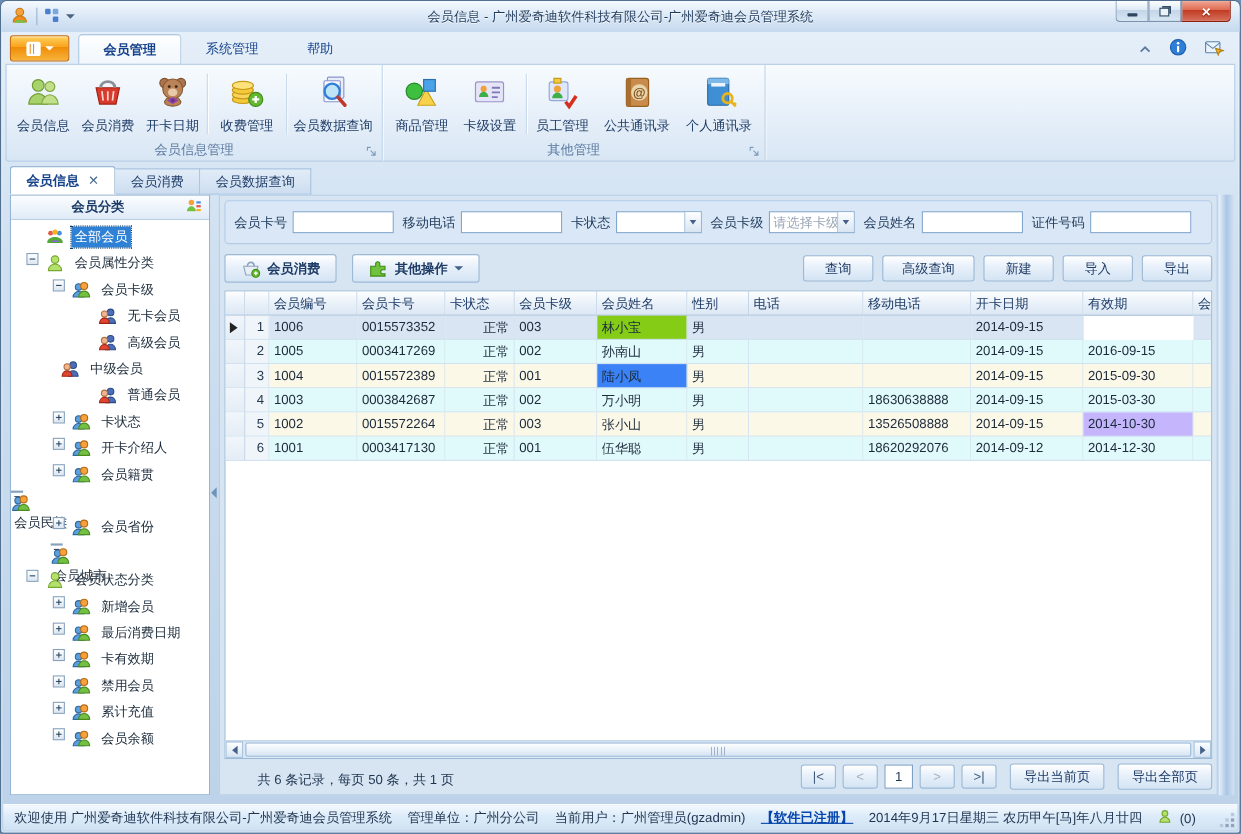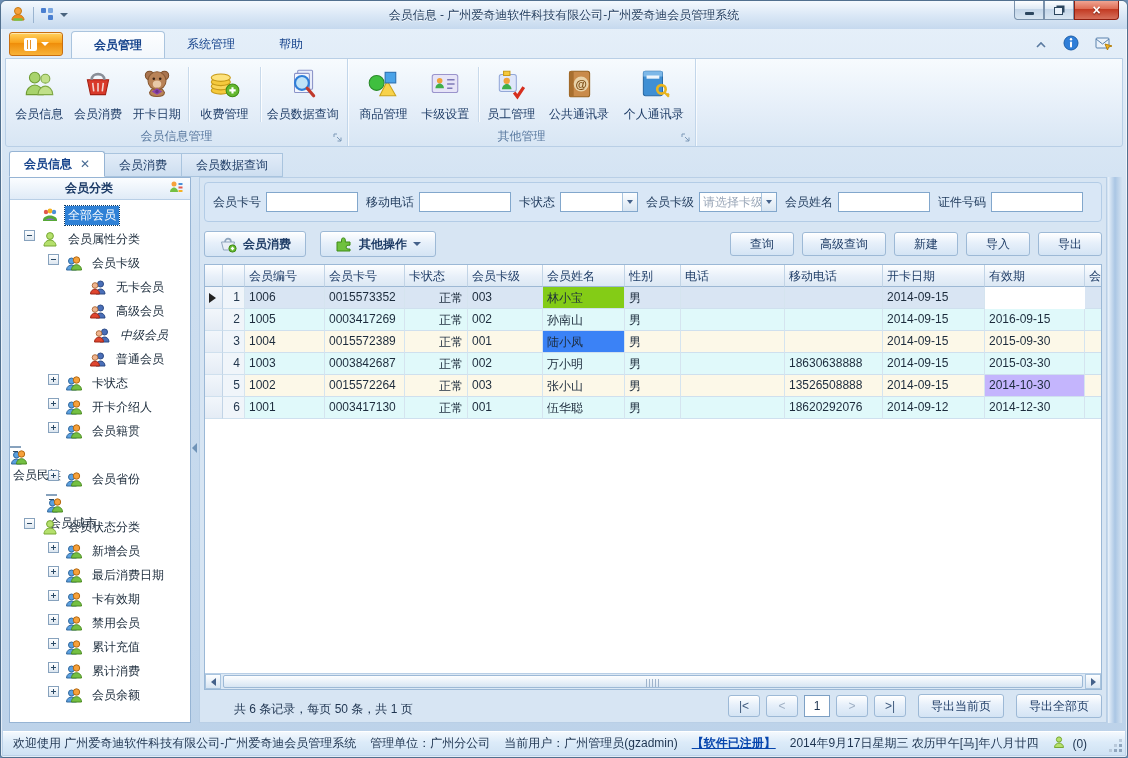--- a/index.html
+++ b/index.html
@@ -414,21 +414,21 @@
         <div class="tree-item" style="padding-left: 62px;">
           <span class="toggle-spacer"></span>
           <span class="ticon"><svg viewBox="0 0 18 18">
               <circle cx="11.5" cy="6" r="3" fill="#4a6fb8" stroke="#2c4a85"></circle>
               <path d="M7 16c0-3.5 2.5-5 4.5-5s4.5 1.5 4.5 5z" fill="#4a6fb8" stroke="#2c4a85"></path>
               <circle cx="6" cy="7.5" r="2.8" fill="#f0b48e" stroke="#b07040"></circle>
               <path d="M1.5 16c0-3.3 2.5-4.8 4.5-4.8s4.5 1.5 4.5 4.8z" fill="#e0452f" stroke="#9e2614"></path>
             </svg></span>
           <span class="tlabel">高级会员</span>
         </div>
-        <div class="tree-item" style="padding-left: 66px; font-style: italic;">
+        <div class="tree-item" style="padding-left: 28px;">
           <span class="toggle-spacer"></span>
           <span class="ticon"><svg viewBox="0 0 18 18">
               <circle cx="11.5" cy="6" r="3" fill="#4a6fb8" stroke="#2c4a85"></circle>
               <path d="M7 16c0-3.5 2.5-5 4.5-5s4.5 1.5 4.5 5z" fill="#4a6fb8" stroke="#2c4a85"></path>
               <circle cx="6" cy="7.5" r="2.8" fill="#f0b48e" stroke="#b07040"></circle>
               <path d="M1.5 16c0-3.3 2.5-4.8 4.5-4.8s4.5 1.5 4.5 4.8z" fill="#e0452f" stroke="#9e2614"></path>
             </svg></span>
           <span class="tlabel">中级会员</span>
         </div>
         <div class="tree-item" style="padding-left: 62px;">
@@ -551,30 +551,20 @@
         </div>
         <div class="tree-item" style="padding-left: 38px;">
           <span class="toggle plus"></span>
           <span class="ticon"><svg viewBox="0 0 18 18">
               <circle cx="6.5" cy="7" r="3" fill="#5aa0e0" stroke="#33689c"></circle>
               <path d="M1.5 16c0-3.5 3-5 5-5s5 1.5 5 5z" fill="#5aa0e0" stroke="#33689c"></path>
               <circle cx="11.5" cy="6" r="3.2" fill="#f6a13b" stroke="#b56a14"></circle>
               <path d="M6.5 16c0-3.8 3-5.3 5-5.3s5 1.5 5 5.3z" fill="#74c043" stroke="#4a8a1f"></path>
             </svg></span>
           <span class="tlabel">累计充值</span>
-        </div>
-        <div class="tree-item" style="padding-left: 38px;">
-          <span class="toggle plus"></span>
-          <span class="ticon"><svg viewBox="0 0 18 18">
-              <circle cx="6.5" cy="7" r="3" fill="#5aa0e0" stroke="#33689c"></circle>
-              <path d="M1.5 16c0-3.5 3-5 5-5s5 1.5 5 5z" fill="#5aa0e0" stroke="#33689c"></path>
-              <circle cx="11.5" cy="6" r="3.2" fill="#f6a13b" stroke="#b56a14"></circle>
-              <path d="M6.5 16c0-3.8 3-5.3 5-5.3s5 1.5 5 5.3z" fill="#74c043" stroke="#4a8a1f"></path>
-            </svg></span>
-          <span class="tlabel">累计消费</span>
         </div>
         <div class="tree-item" style="padding-left: 38px;">
           <span class="toggle plus"></span>
           <span class="ticon"><svg viewBox="0 0 18 18">
               <circle cx="6.5" cy="7" r="3" fill="#5aa0e0" stroke="#33689c"></circle>
               <path d="M1.5 16c0-3.5 3-5 5-5s5 1.5 5 5z" fill="#5aa0e0" stroke="#33689c"></path>
               <circle cx="11.5" cy="6" r="3.2" fill="#f6a13b" stroke="#b56a14"></circle>
               <path d="M6.5 16c0-3.8 3-5.3 5-5.3s5 1.5 5 5.3z" fill="#74c043" stroke="#4a8a1f"></path>
             </svg></span>
           <span class="tlabel">会员余额</span>

